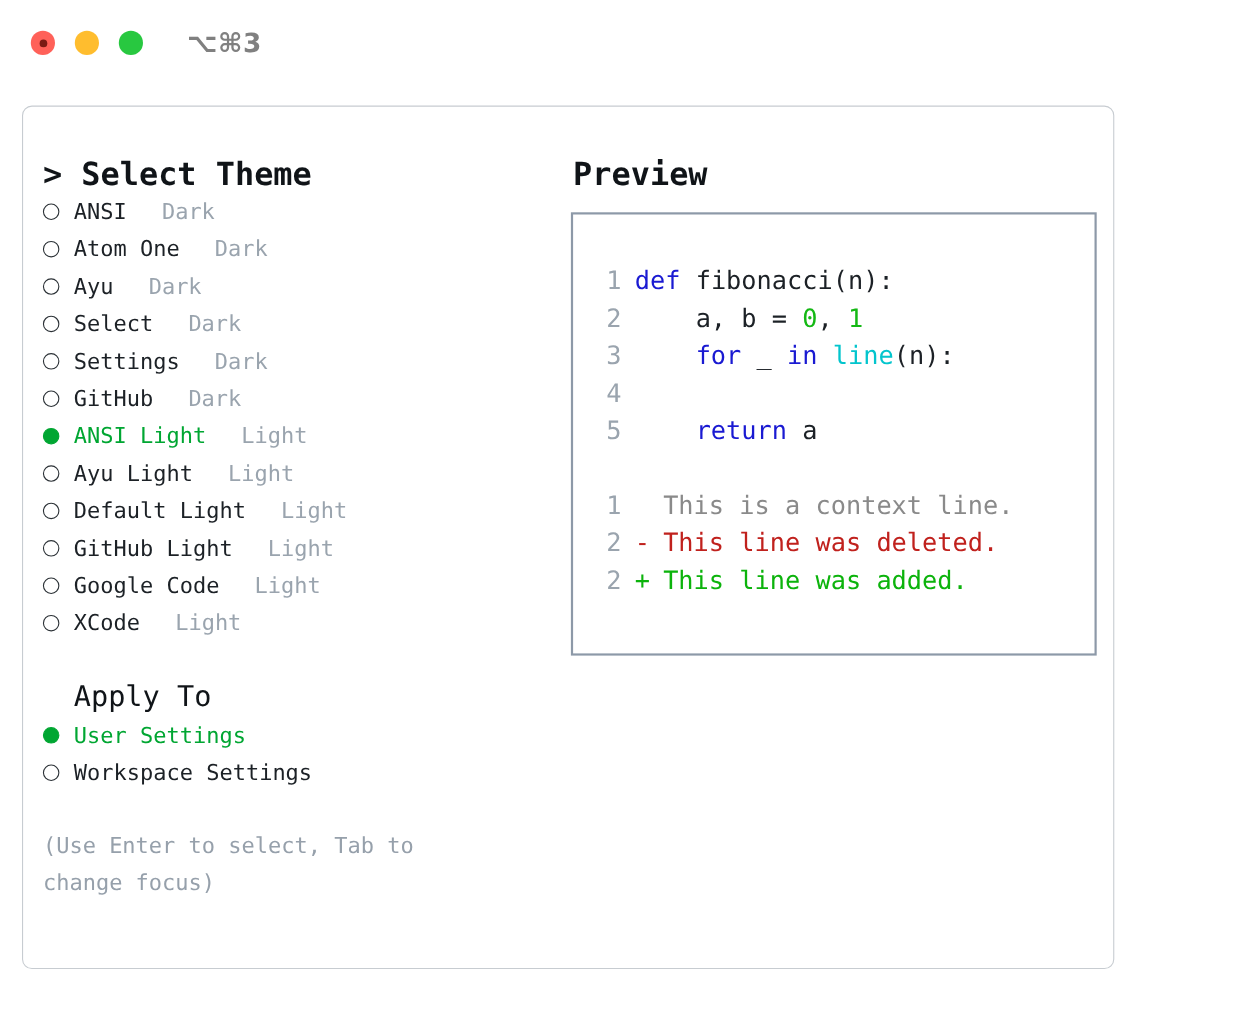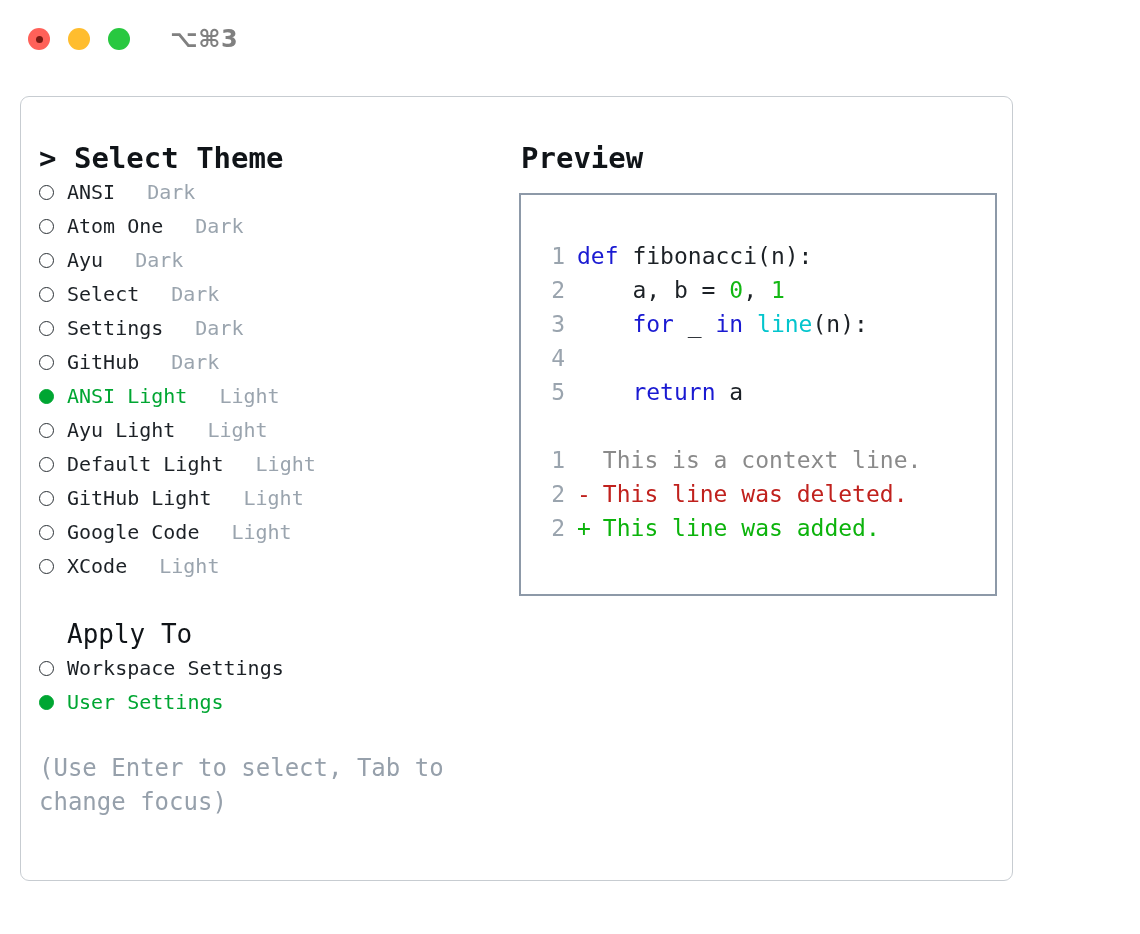--- a/index.html
+++ b/index.html
@@ -148,21 +148,21 @@
     padding-left: 28px;
     white-space: pre;
   }
   .spacer-row { height: 34px; }
 
   .apply-name { color: #1c2126; }
   .row.selected .apply-name { color: #00a632; }
 
   .hint {
     margin-top: 32px;
-    font-size: 24px;
+    font-size: 20px;
     line-height: 34px;
     color: #96a0ab;
     width: 420px;
   }
 
   
   .preview-box {
     margin-top: 18px;
     width: 478px;
     height: 403px;
@@ -233,22 +233,22 @@
             <div class="row"><span class="marker"><span class="bullet-off"></span></span><span class="theme-name">GitHub Light</span><span class="theme-kind">Light</span></div>
             <div class="row"><span class="marker"><span class="bullet-off"></span></span><span class="theme-name">Google Code</span><span class="theme-kind">Light</span></div>
             <div class="row"><span class="marker"><span class="bullet-off"></span></span><span class="theme-name">XCode</span><span class="theme-kind">Light</span></div>
           </div>
 
         <div class="spacer-row"></div>
 
         <div class="group-label">Apply To</div>
 
         <div class="list" id="apply-list">
+            <div class="row selected"><span class="marker on"><span class="bullet-on"></span></span><span class="apply-name">User Settings</span></div>
             <div class="row"><span class="marker"><span class="bullet-off"></span></span><span class="apply-name">Workspace Settings</span></div>
-            <div class="row selected"><span class="marker on"><span class="bullet-on"></span></span><span class="apply-name">User Settings</span></div>
           </div>
 
         <div class="hint">(Use Enter to select, Tab to change focus)</div>
       </div>
 
       <div class="right-col">
         <div class="section-title preview">Preview</div>
 
         <div class="preview-box">
           <div id="code-sample">

